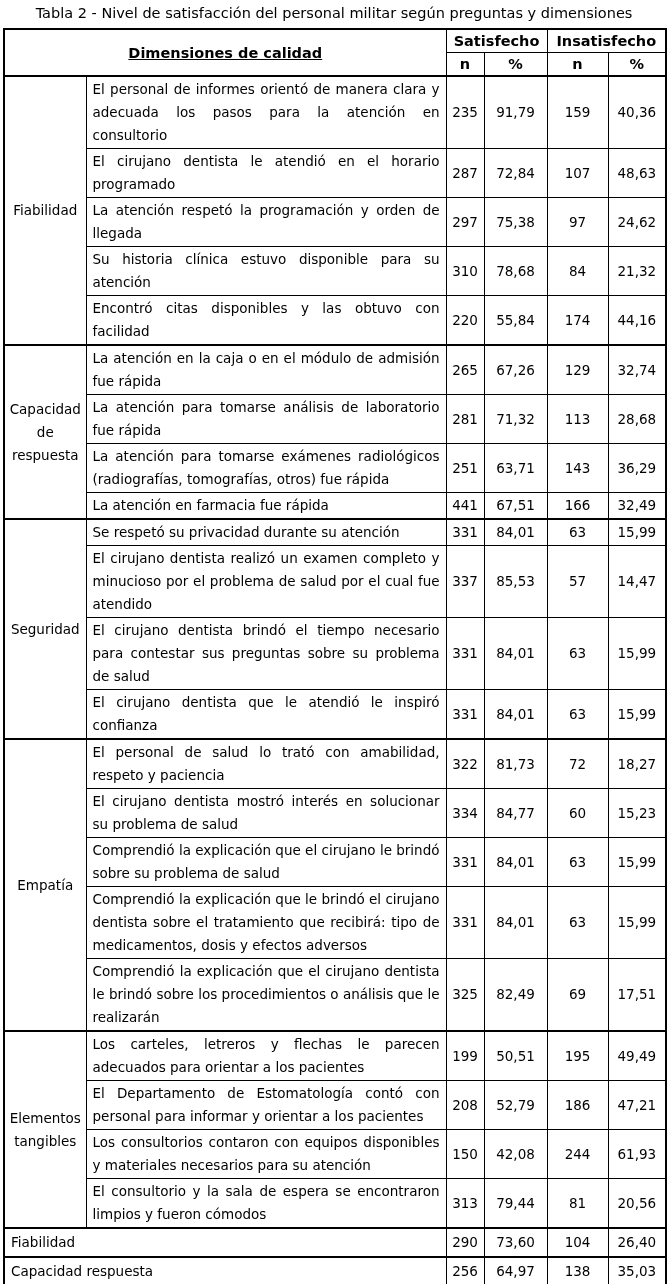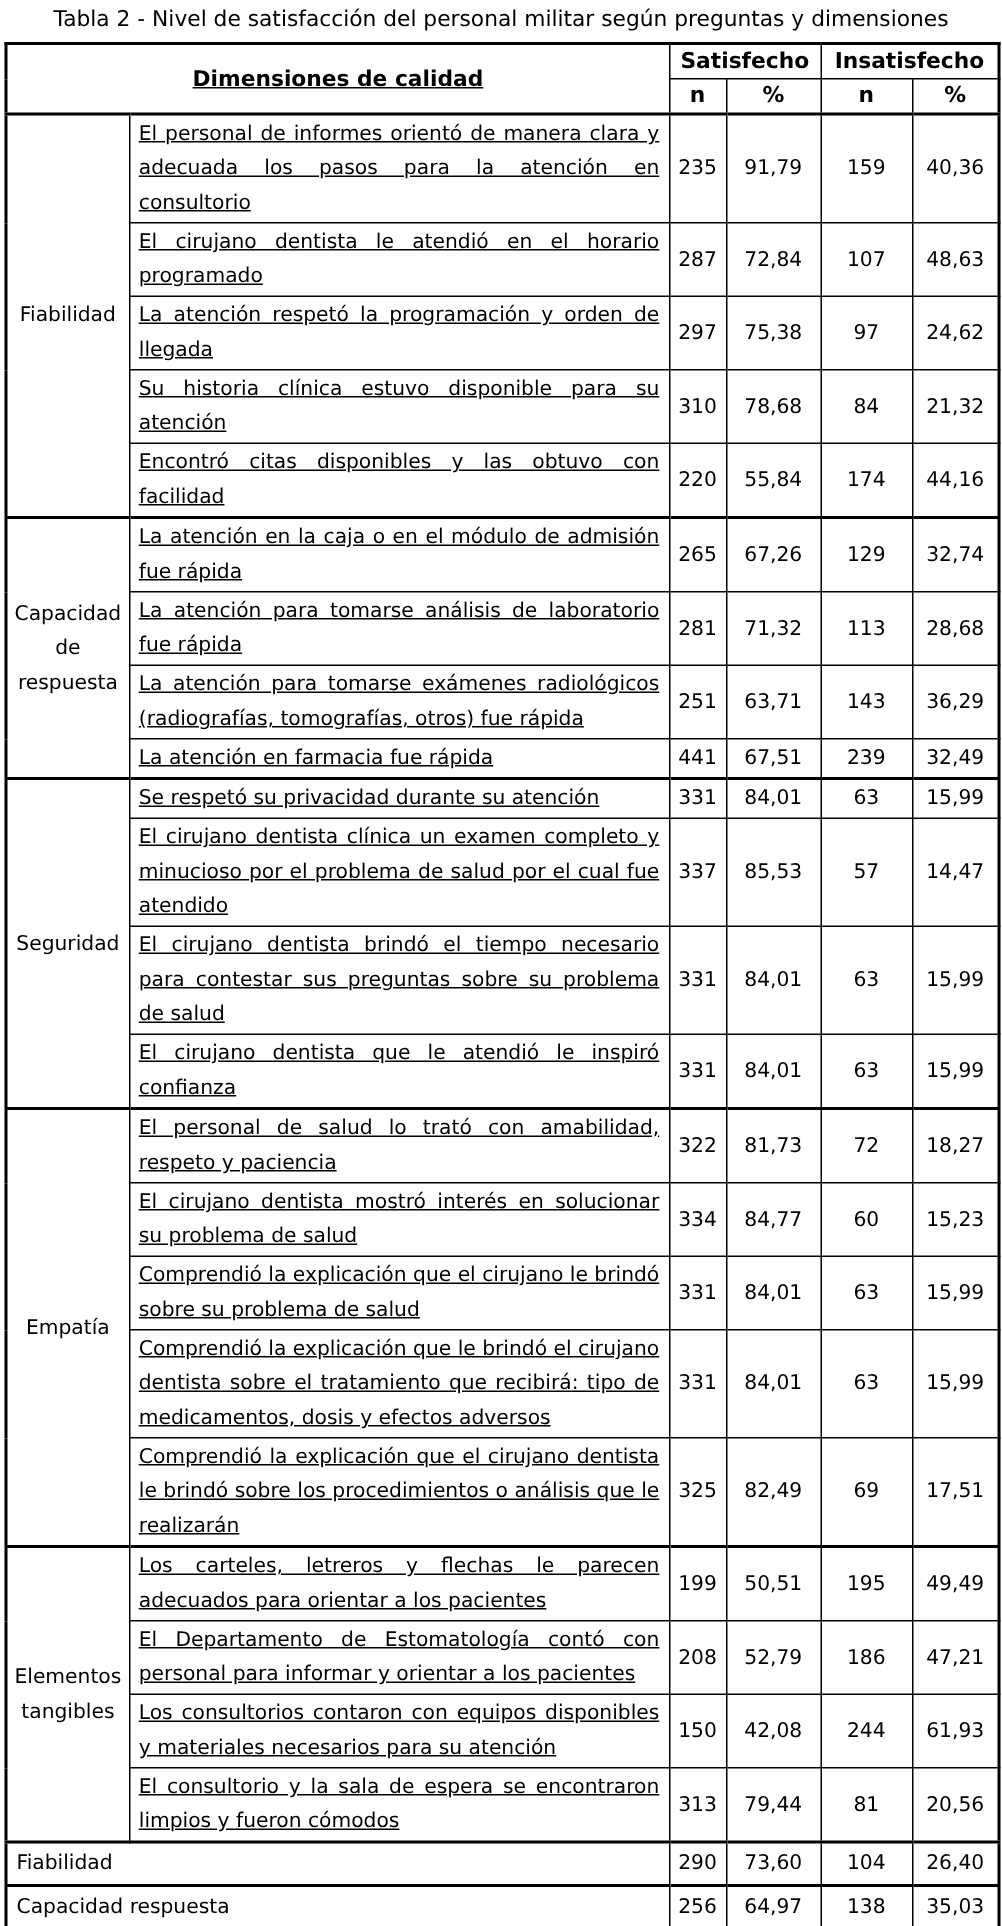--- a/index.html
+++ b/index.html
@@ -37,21 +37,20 @@
     padding: 3px 2px;
     border-bottom: 2px solid #000;
   }
   thead tr:first-child th { border-bottom: 1px solid #000; }
   thead th.dimhead { border-bottom: 2px solid #000; text-decoration: underline; }
   td.q {
     font-size: 13.5px;
     text-align: justify;
     padding: 1px 6px;
     line-height: 23px;
-    text-decoration: underline;
   }
   td.dim {
     font-size: 13.5px;
     text-align: center;
     padding: 1px 2px;
     line-height: 23px;
   }
   td.num {
     font-size: 13.5px;
     text-align: center;
@@ -153,33 +152,33 @@
           <td class="q">La atención para tomarse exámenes radiológicos (radiografías, tomografías, otros) fue rápida</td>
           <td class="num">251</td>
           <td class="num">63,71</td>
           <td class="num">143</td>
           <td class="num">36,29</td>
         </tr>
         <tr>
           <td class="q">La atención en farmacia fue rápida</td>
           <td class="num">441</td>
           <td class="num">67,51</td>
-          <td class="num">239</td>
+          <td class="num">166</td>
           <td class="num">32,49</td>
         </tr>
         <tr class="section-top">
           <td class="dim" rowspan="4">Seguridad</td>
           <td class="q">Se respetó su privacidad durante su atención</td>
           <td class="num">331</td>
           <td class="num">84,01</td>
           <td class="num">63</td>
           <td class="num">15,99</td>
         </tr>
         <tr>
-          <td class="q">El cirujano dentista clínica un examen completo y minucioso por el problema de salud por el cual fue atendido</td>
+          <td class="q">El cirujano dentista realizó un examen completo y minucioso por el problema de salud por el cual fue atendido</td>
           <td class="num">337</td>
           <td class="num">85,53</td>
           <td class="num">57</td>
           <td class="num">14,47</td>
         </tr>
         <tr>
           <td class="q">El cirujano dentista brindó el tiempo necesario para contestar sus preguntas sobre su problema de salud</td>
           <td class="num">331</td>
           <td class="num">84,01</td>
           <td class="num">63</td>

